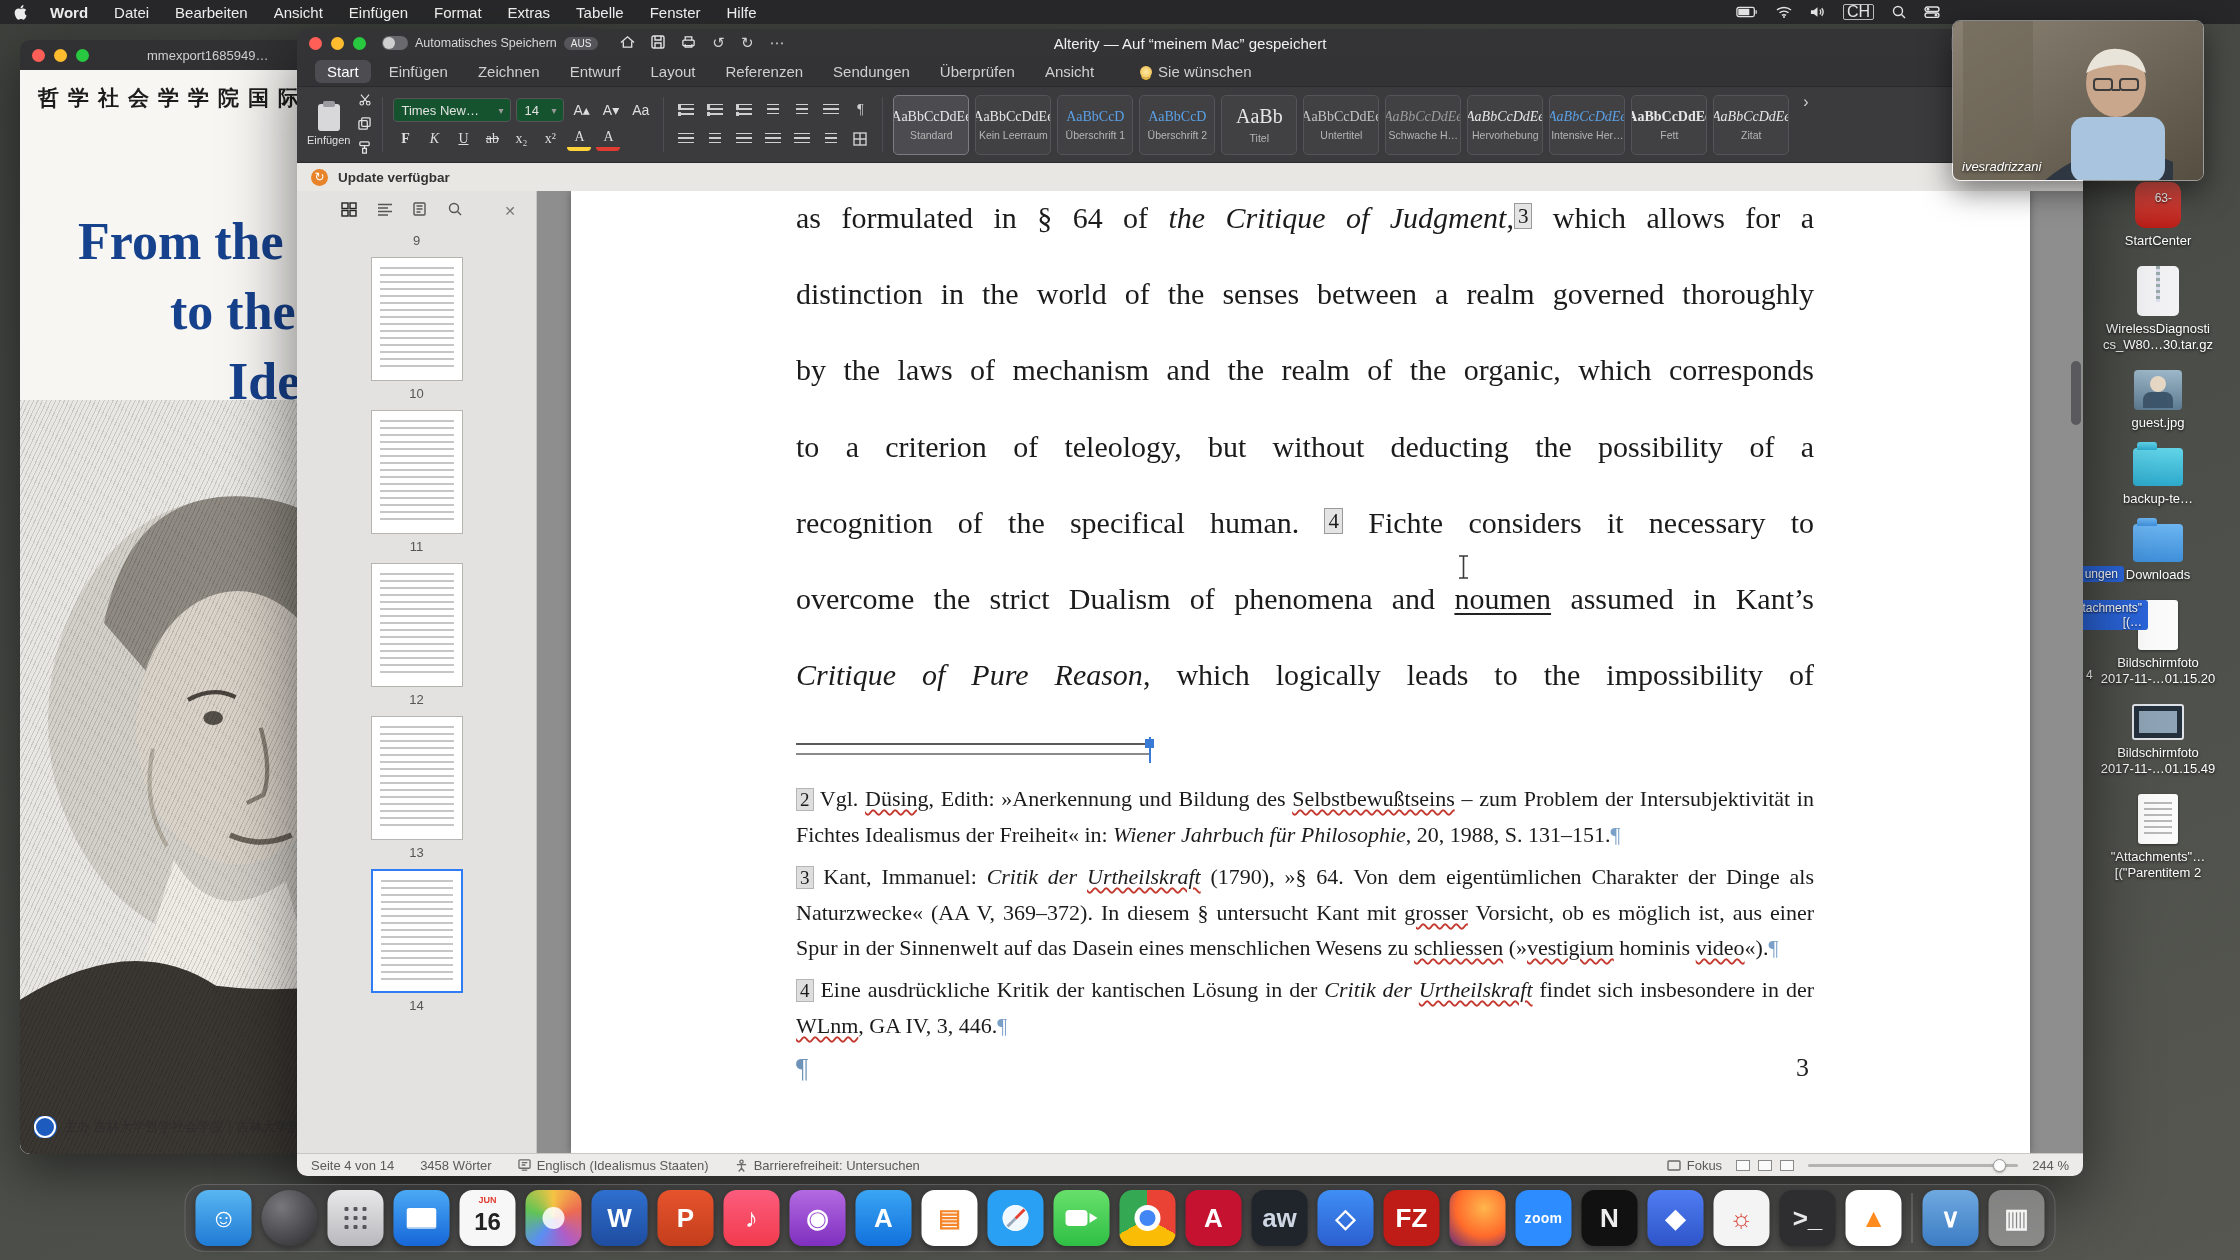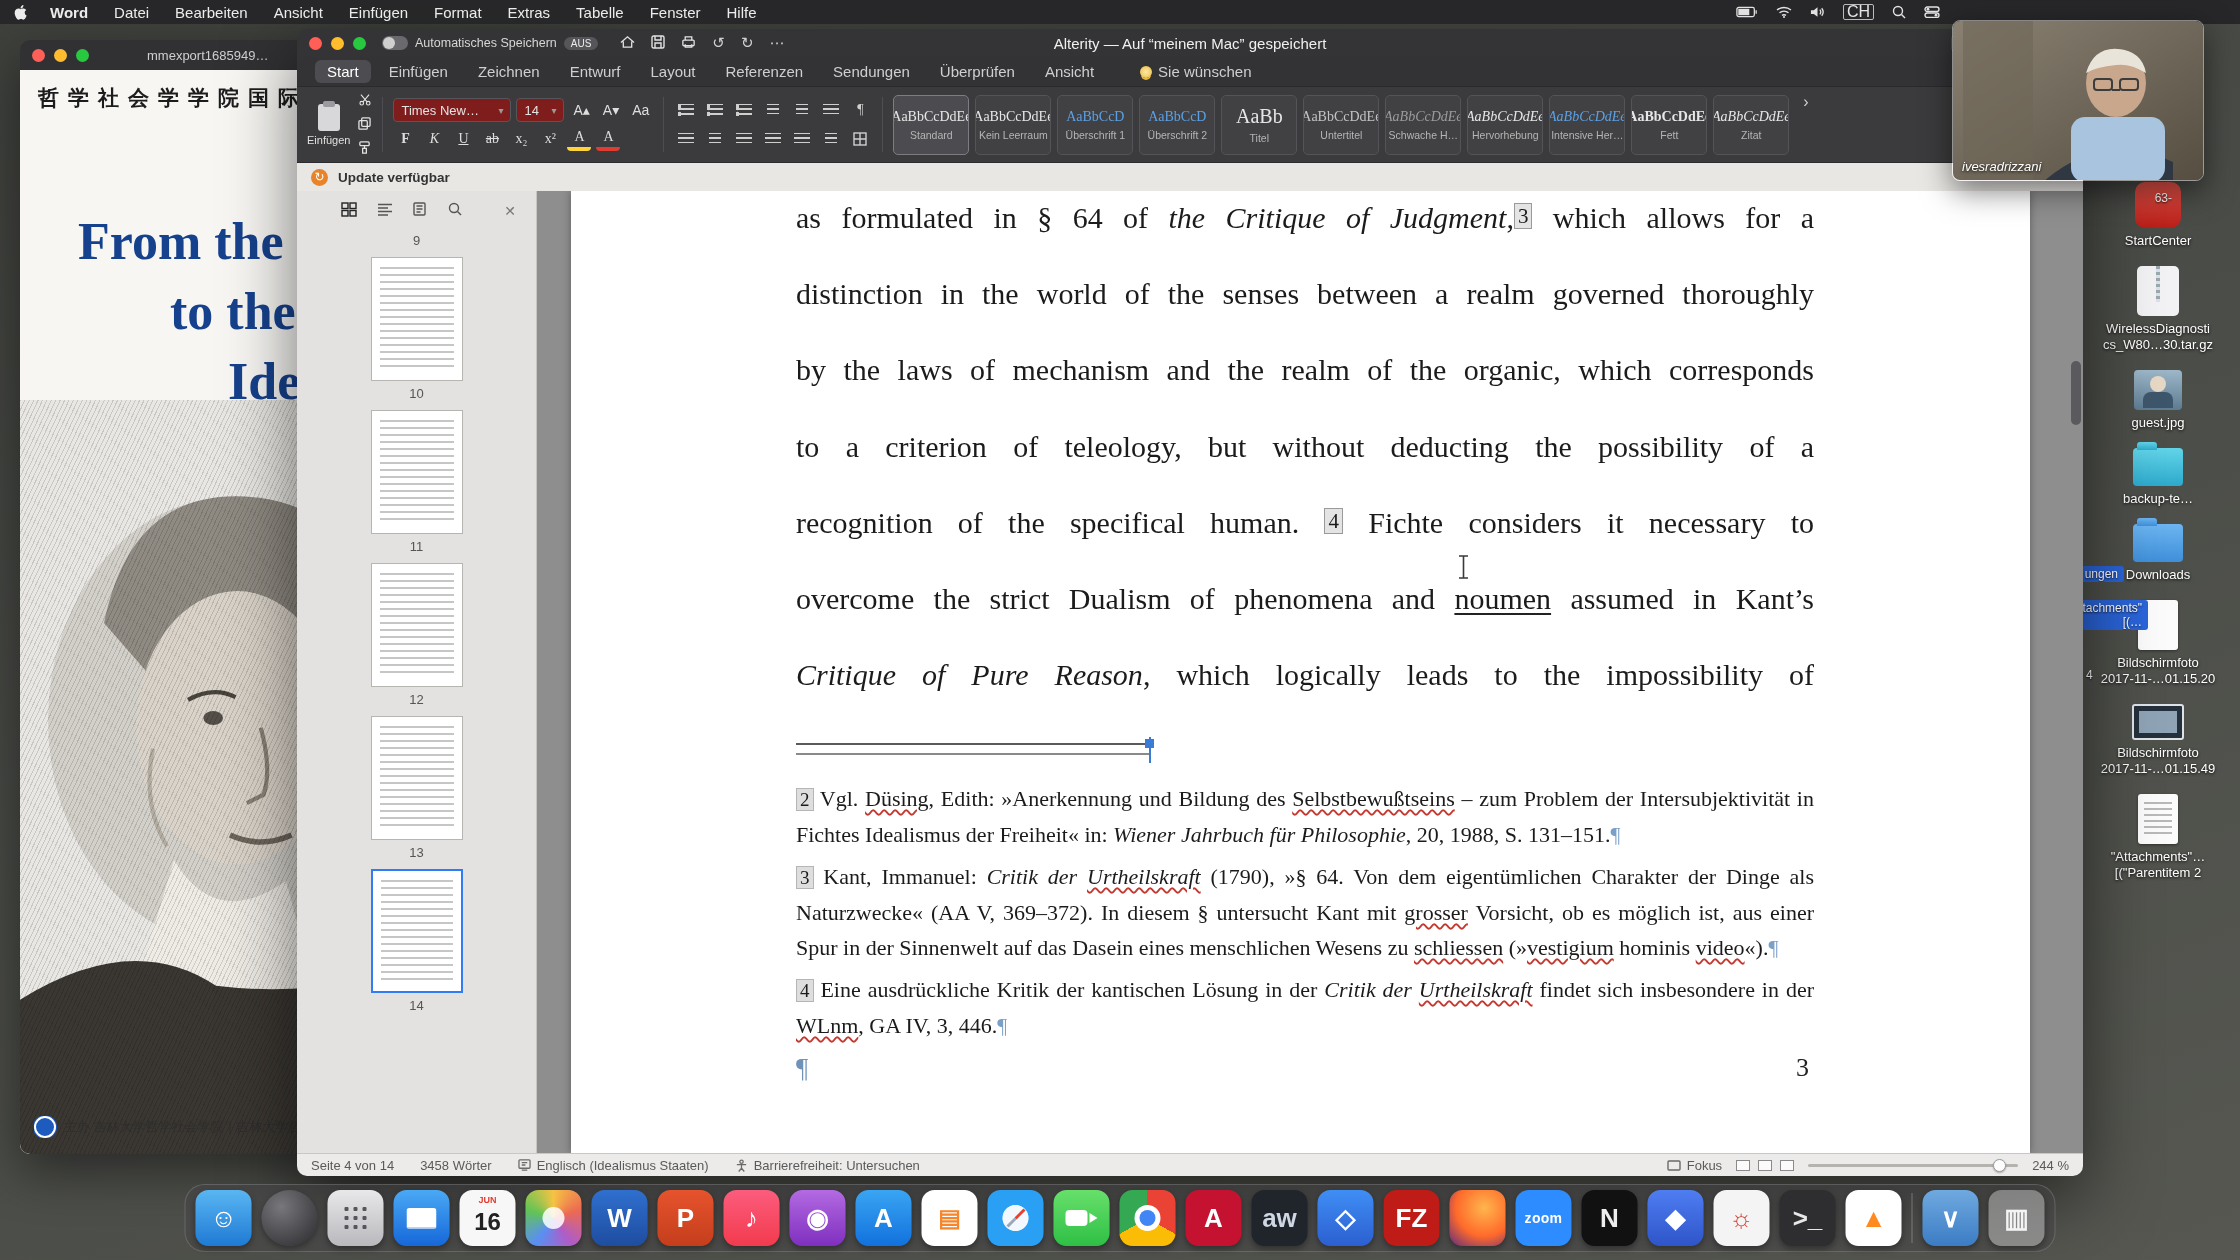--- a/index.html
+++ b/index.html
@@ -105,21 +105,21 @@
 
   .ribbon { height:76px; background:#3b3b3d; border-bottom:1px solid #2c2c2e; display:flex; align-items:stretch; padding:6px 10px; gap:10px; }
   .rgroup { display:flex; flex-direction:column; justify-content:center; gap:5px; }
   .rdiv { width:1px; background:#4e4e52; margin:4px 0; }
   .paste { flex-direction:row; align-items:center; gap:8px; }
   .paste-big { display:flex; flex-direction:column; align-items:center; color:#e0e0e0; font-size:11px; gap:3px; }
   .clipboard { width:22px; height:27px; background:#d8d8da; border-radius:3px; position:relative; }
   .clipboard::before { content:''; position:absolute; left:5px; top:-3px; width:12px; height:6px; background:#9a9aa0; border-radius:2px; }
   .paste-mini { display:flex; flex-direction:column; gap:6px; }
   .rrow { display:flex; align-items:center; gap:5px; }
-  .selbox { height:24px; background:#7f1d1d; border:1px solid #55555a; border-radius:4px; color:#e3e3e3;
+  .selbox { height:24px; background:#14532d; border:1px solid #55555a; border-radius:4px; color:#e3e3e3;
             font-size:13px; display:flex; align-items:center; justify-content:space-between; padding:0 7px; }
   .selbox .car { color:#9a9a9a; font-size:10px; margin-left:6px; }
   .fname { width:118px; } .fsize { width:48px; }
   .tbtn { min-width:24px; height:24px; border-radius:4px; color:#dedede; font-size:14px; display:flex;
           align-items:center; justify-content:center; padding:0 4px; font-family:"Liberation Serif",serif; }
   .tbtn.sans { font-family:"Liberation Sans",sans-serif; }
   .tbtn.bold{font-weight:bold}.tbtn.ital{font-style:italic}.tbtn.und{text-decoration:underline}
   .tbtn.strike{text-decoration:line-through}
   .tbtn.hl { border-bottom:4px solid #ffd43a; } .tbtn.fcol { border-bottom:4px solid #e03c31; }
   .ibars { width:16px; height:12px; background:repeating-linear-gradient(#cfcfcf 0 1.5px,transparent 1.5px 4.5px); }

